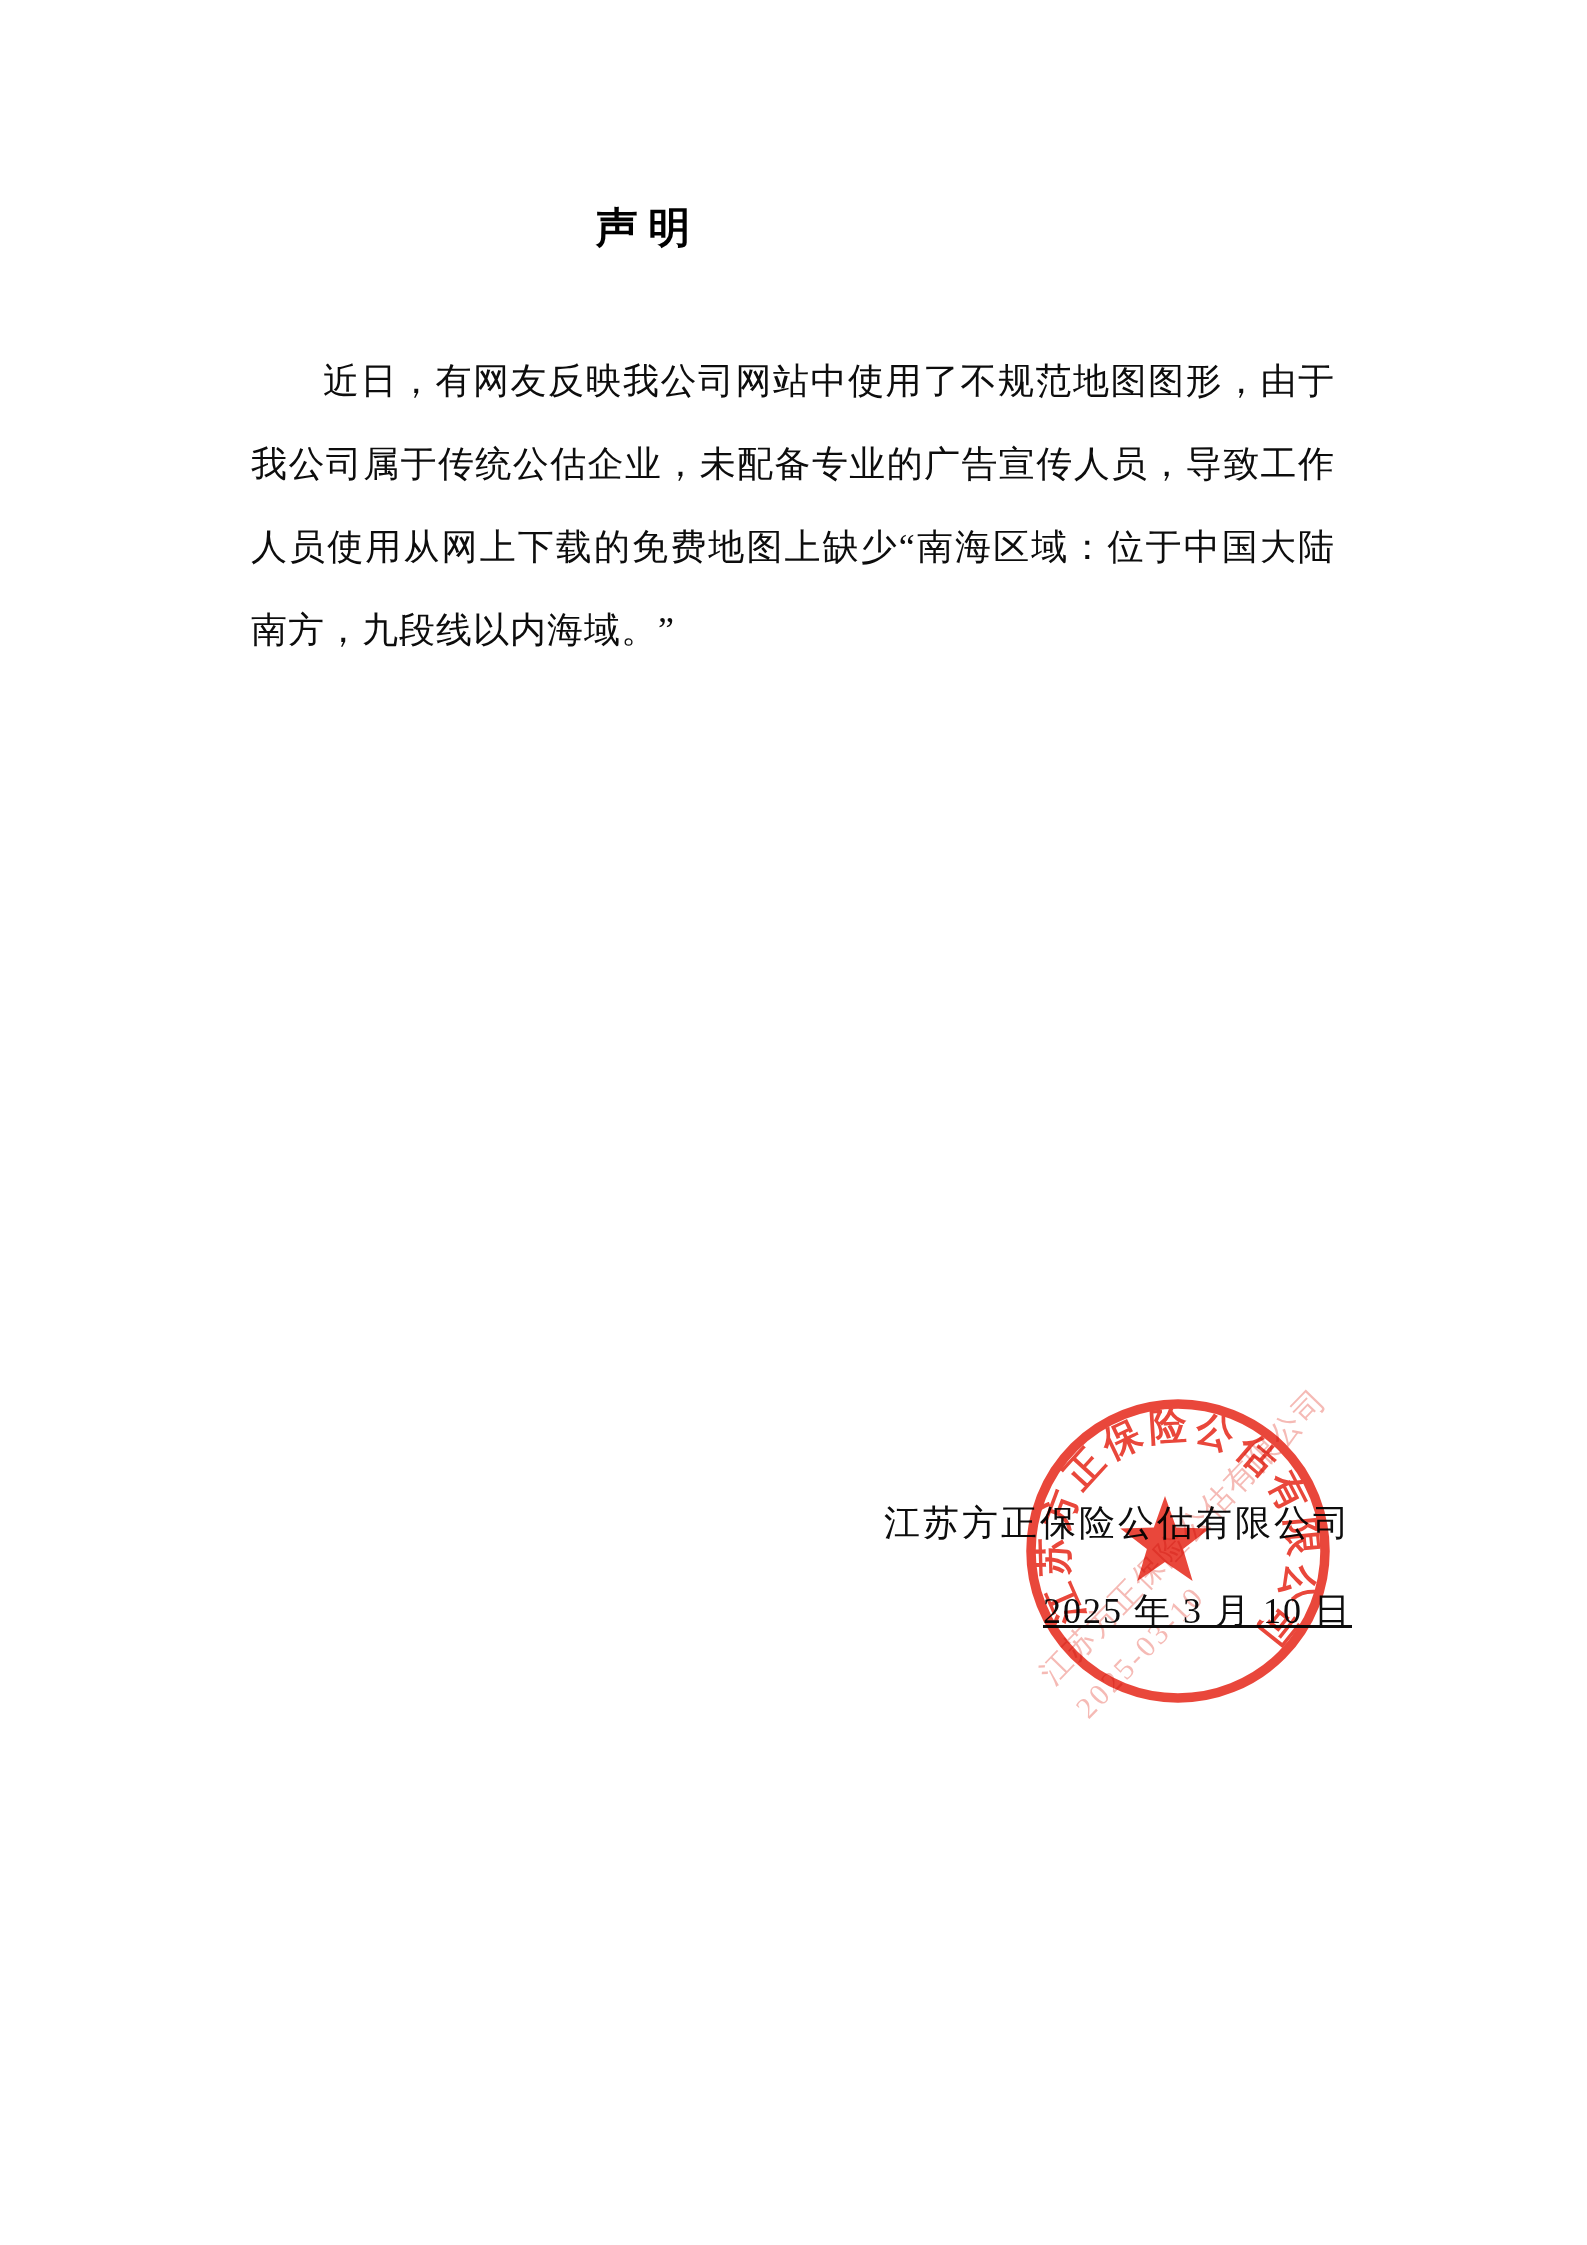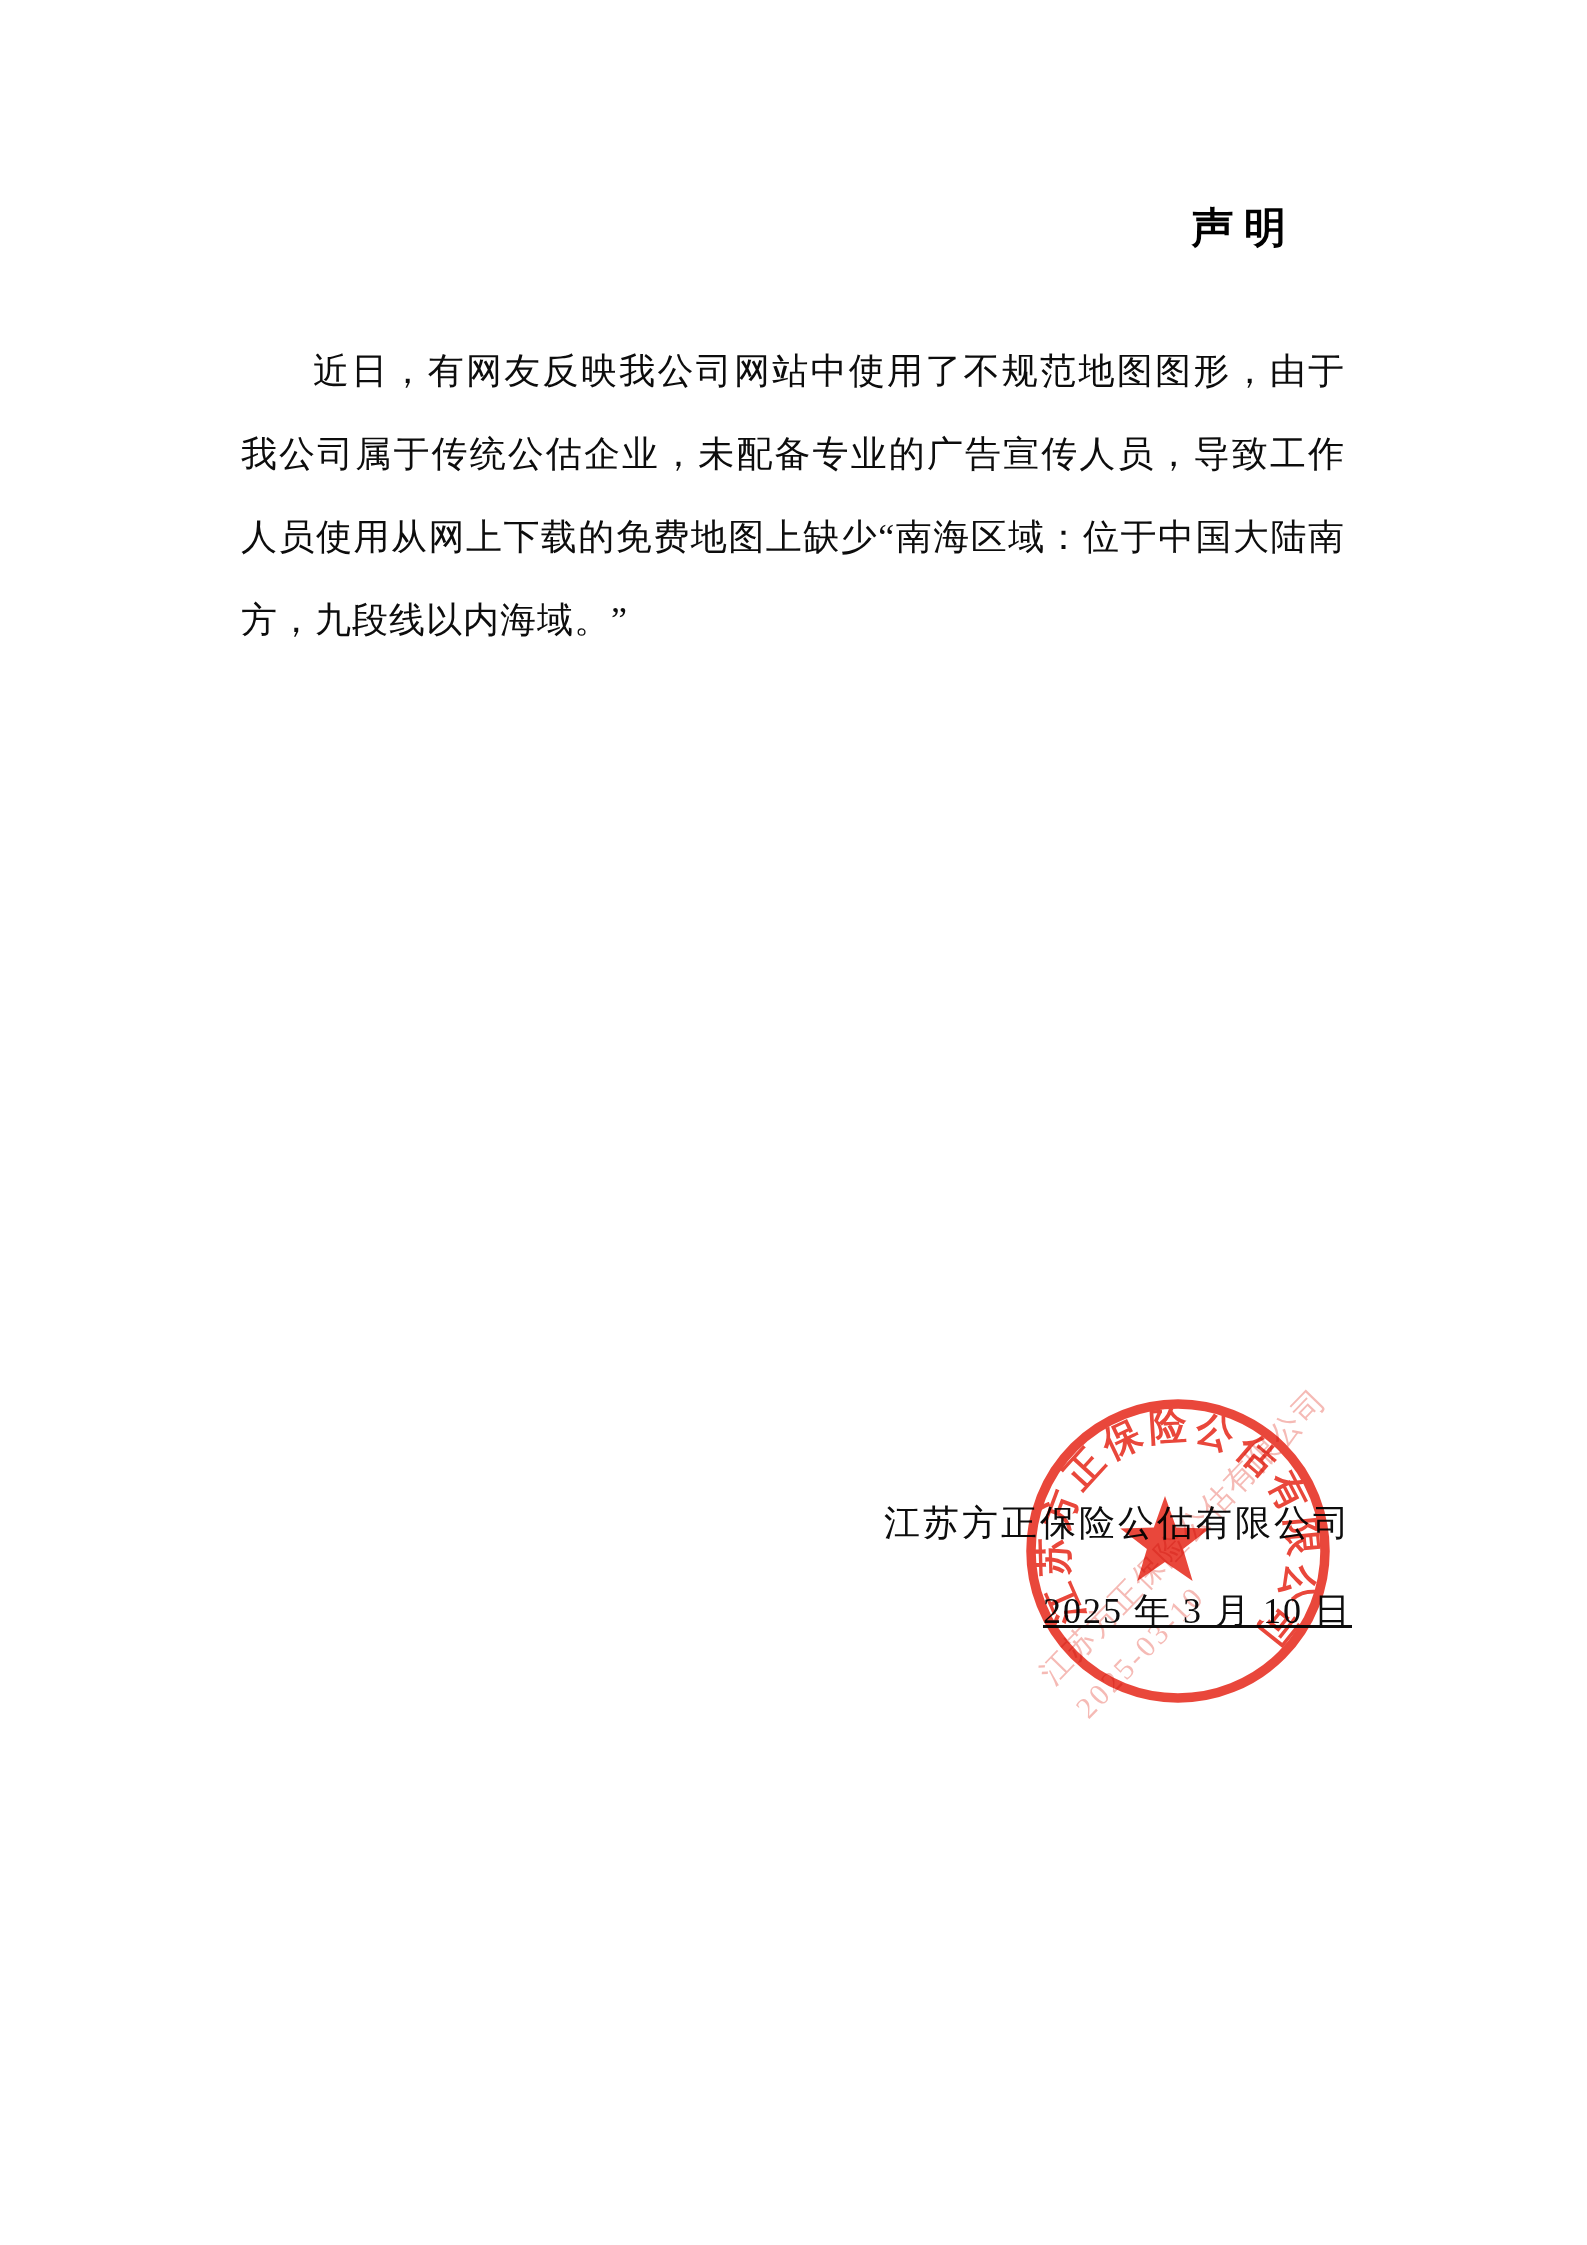--- a/index.html
+++ b/index.html
@@ -7,35 +7,35 @@
     position:relative;
     width:1587px;height:2245px;
     background:#ffffff;
     overflow:hidden;
     font-family:"Liberation Serif","DejaVu Serif",serif;
     color:#111;
   }
   .title{
     position:absolute;
     left:0;top:200px;width:1286px;
-    text-align:right;
+    text-align:center;
     font-size:42px;line-height:56px;
     font-weight:bold;
     color:#000;
   }
   .body-text{
     position:absolute;
     left:233px;top:322px;width:1120px;
     font-size:36px;line-height:83px;
     letter-spacing:1px;
     text-align:justify;
     color:#0d0d0d;
   }
   .body-text p{
-    margin:8px;
+    margin:18px;
     text-indent:72px;
   }
   .signature{
     position:absolute;
     right:235px;top:1479px;
     text-align:right;
     font-size:36px;line-height:88px;
     color:#0d0d0d;
     z-index:1;
   }

